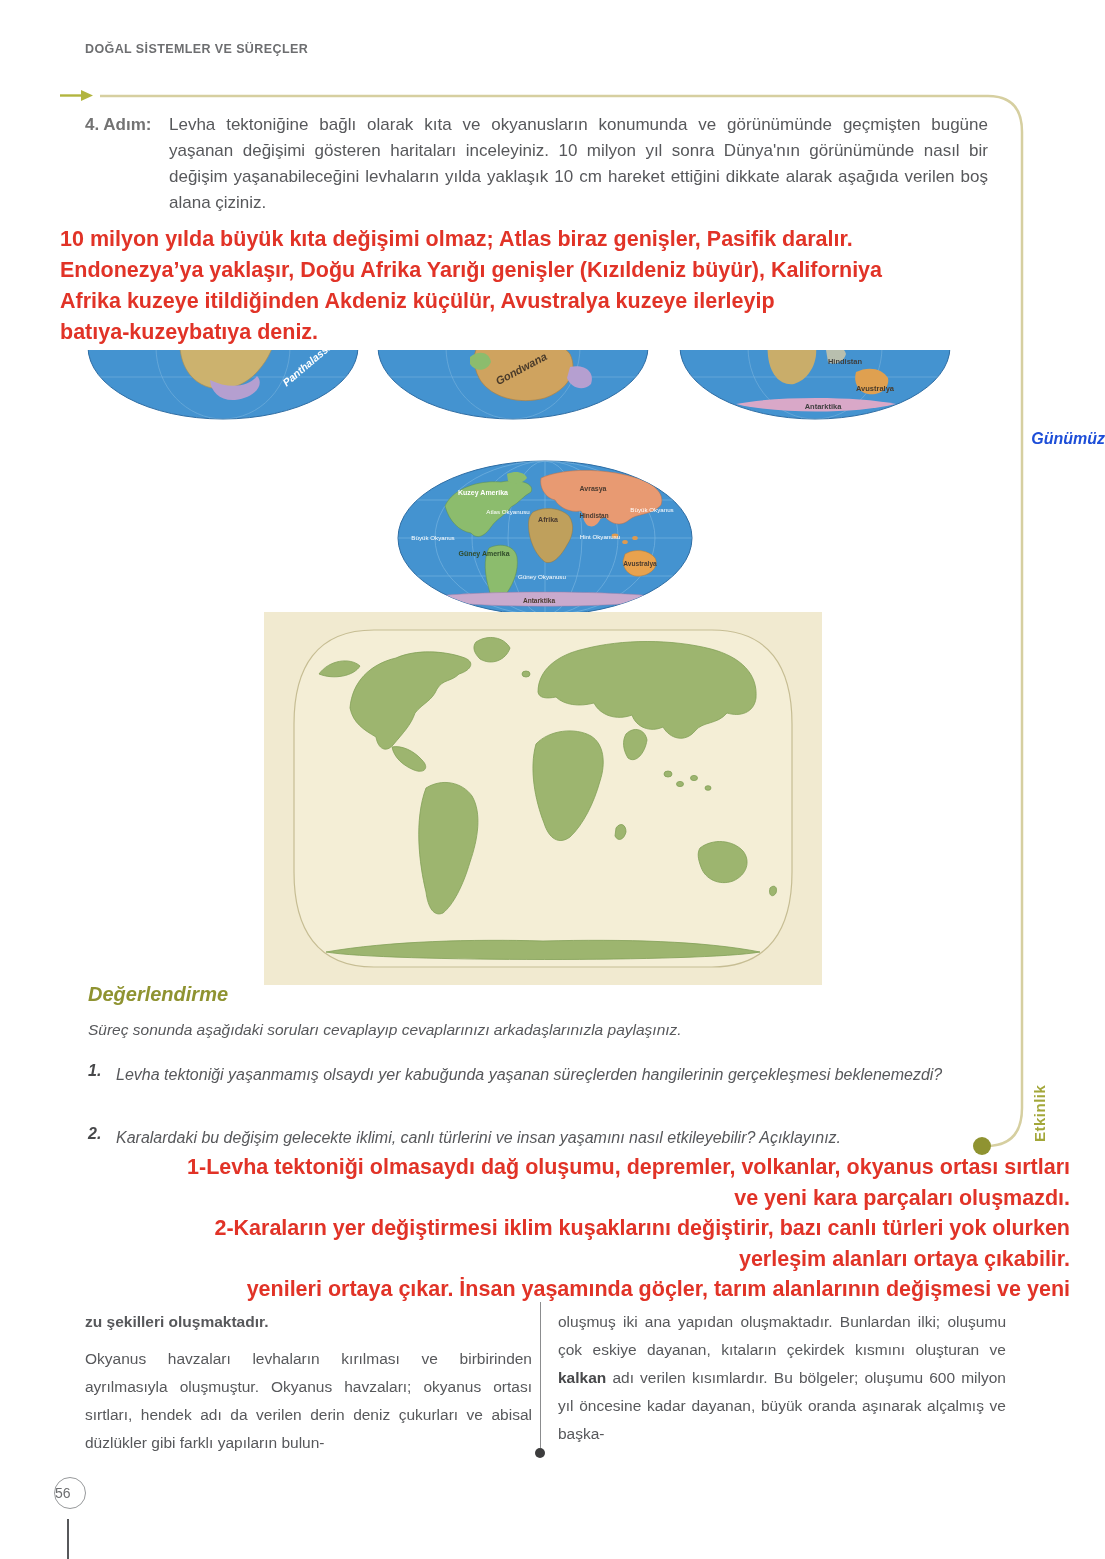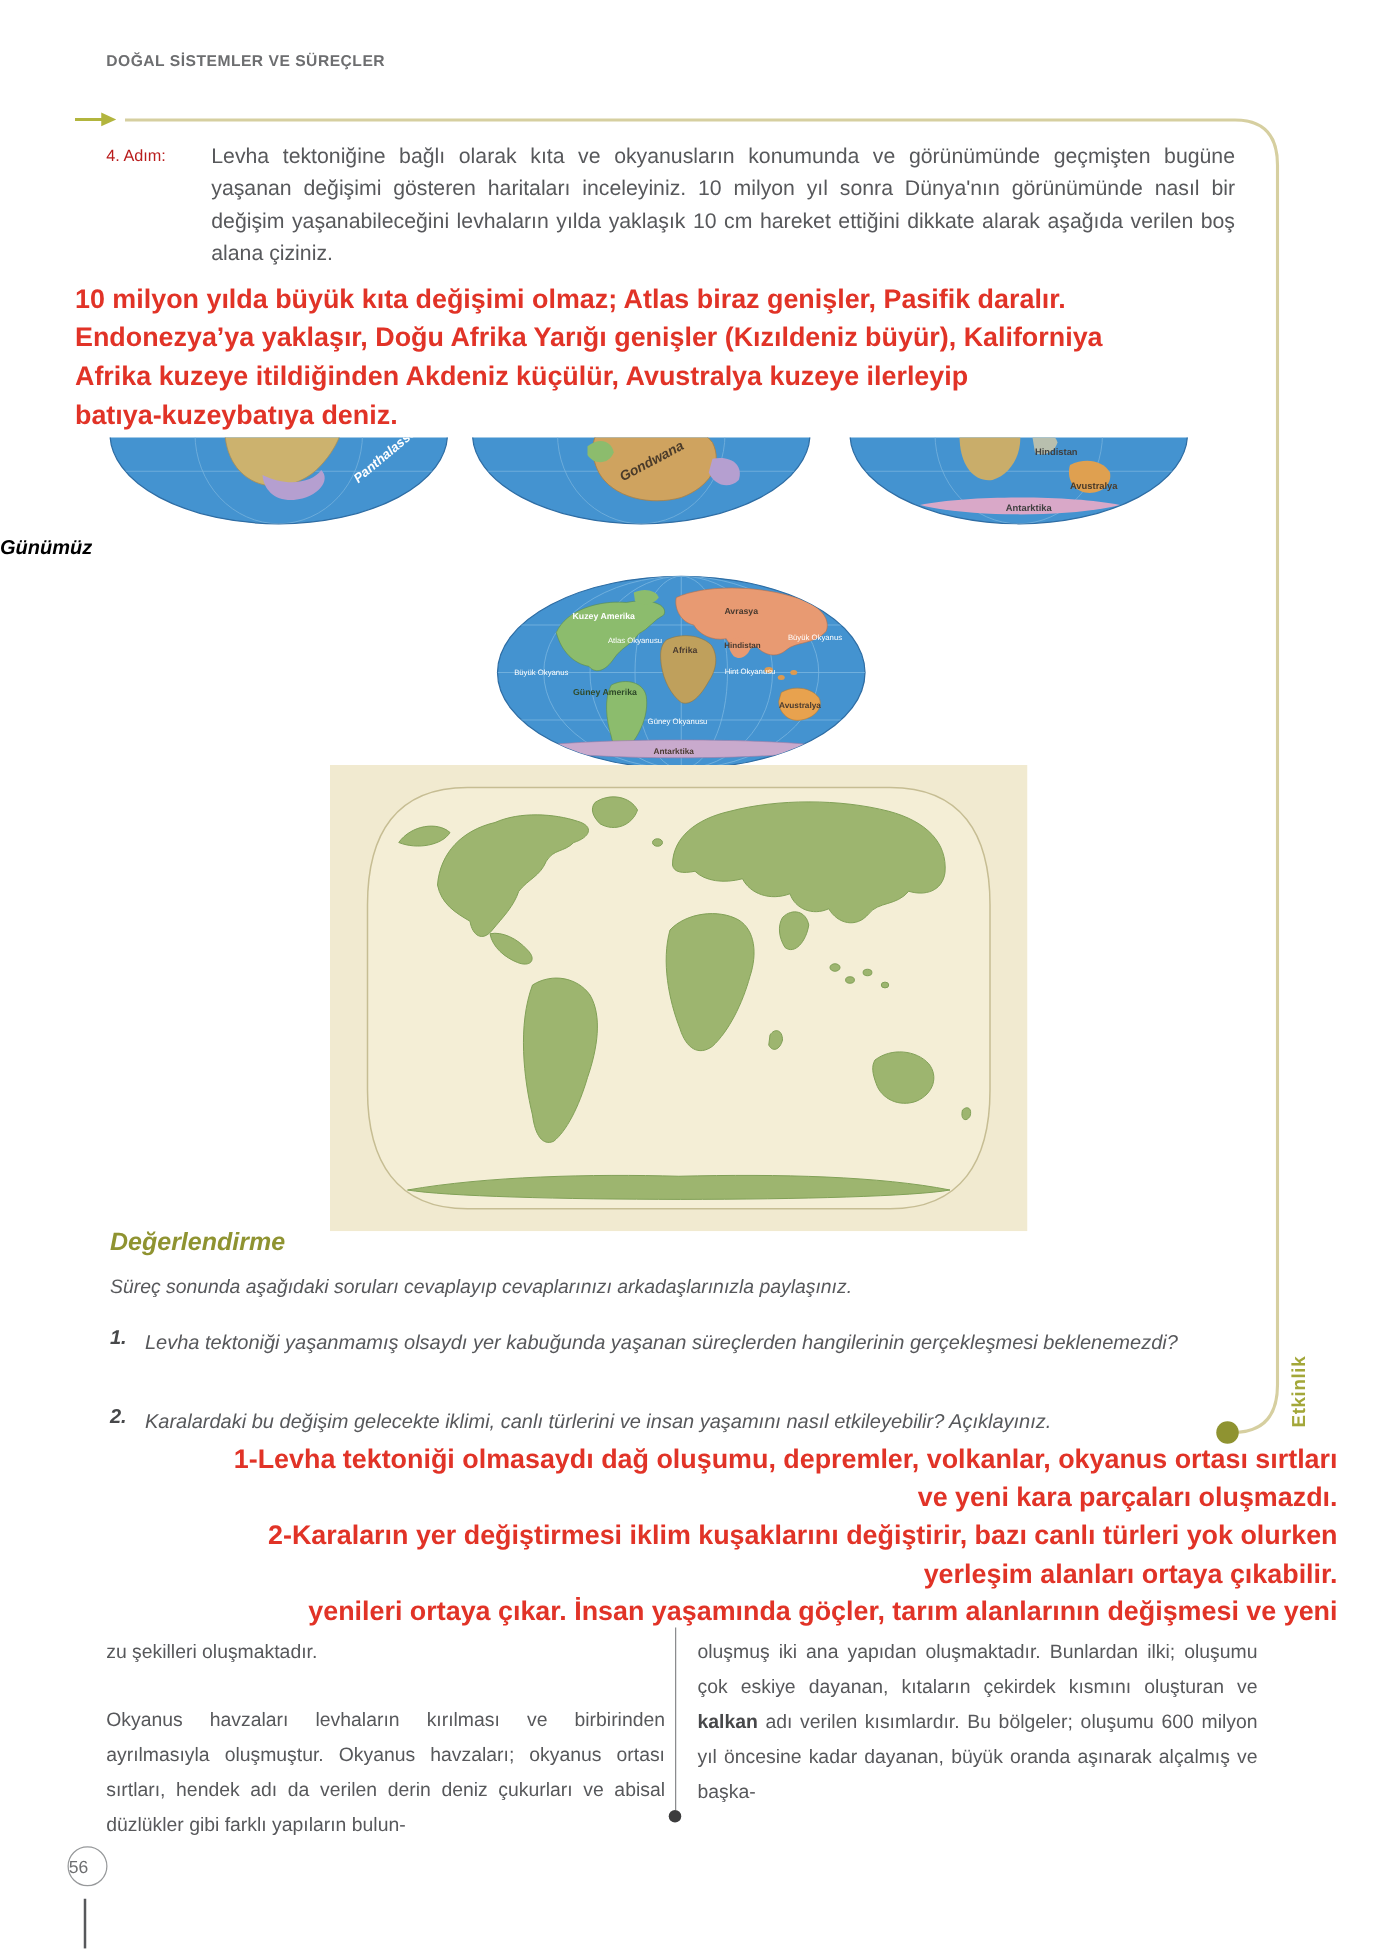--- a/index.html
+++ b/index.html
@@ -5,44 +5,44 @@
   html,body{margin:0;padding:0;background:#ffffff;}
   #canvas{position:relative;width:1105px;height:1559px;margin:0 auto;background:#ffffff;overflow:hidden;
           font-family:"Liberation Sans", sans-serif;color:#57585b;}
   .abs{position:absolute;}
   .hdr{left:85px;top:42px;font-size:12.5px;font-weight:bold;letter-spacing:.4px;color:#6d6e70;}
   .arrow-svg{left:60px;top:88px;}
   .border-svg{left:0;top:0;pointer-events:none;}
   .etkinlik{left:1031px;top:1142px;transform:rotate(-90deg);transform-origin:0 0;
             color:#a3a739;font-weight:bold;font-size:15px;letter-spacing:.5px;}
   .step{left:85px;top:112px;width:903px;display:flex;}
-  .step .lbl{width:84px;flex:none;font-weight:normal;font-size:13px;line-height:26px;color:#b91c1c;}
+  .step .lbl{width:84px;flex:none;font-weight:bold;font-size:17px;line-height:26px;color:#737373;}
   .step .txt{flex:1;font-size:17px;line-height:26px;text-align:justify;color:#57585b;}
   .red-block{color:#e13327;font-weight:bold;}
   .red-top{left:60px;top:224px;width:990px;}
   .red-top div{font-size:21.5px;line-height:31px;white-space:nowrap;}
   .red-bottom{left:60px;top:1152px;width:1010px;}
   .red-bottom div{font-size:21.5px;line-height:30.5px;white-space:nowrap;text-align:right;}
   .map-clip{top:350px;height:74px;overflow:hidden;position:absolute;}
   .map-clip svg{position:absolute;top:-78px;left:0;}
-  .today-title{left:0;right:0;top:430px;text-align:left;font-weight:bold;font-style:italic;
-               font-size:16px;color:#000000;}
+  .today-title{left:0;right:0;top:430px;text-align:right;font-weight:bold;font-style:italic;
+               font-size:16px;color:#1d4ed8;}
   .today-map{left:395px;top:458px;}
   .draw-area{left:264px;top:612px;}
   .eval-h{left:88px;top:983px;font-size:20px;font-weight:bold;font-style:italic;color:#8f9331;}
   .eval-intro{left:88px;top:1021px;width:900px;font-size:15.5px;font-style:italic;color:#57585b;}
   .q{left:88px;display:flex;width:905px;}
   .q .num{width:28px;flex:none;font-weight:bold;font-size:16px;color:#47484a;font-style:italic;}
   .q .qt{flex:1;font-size:16px;font-style:italic;line-height:25px;color:#57585b;max-width:860px;}
   .q1{top:1062px;}
   .q2{top:1125px;}
   .col{top:1308px;font-size:15.5px;line-height:28px;text-align:justify;color:#57585b;}
   .col-left{left:85px;width:447px;}
   .col-right{left:558px;width:448px;}
-  .frag{margin-bottom:27px;}
+  .frag{margin-bottom:9px;font-weight:bold;}
   .divider{left:540px;top:1302px;width:1px;height:146px;background:#8b8c8e;}
   .divider-dot{left:535px;top:1448px;width:10px;height:10px;border-radius:50%;background:#3c3c3d;}
   .pnum{left:54px;top:1477px;width:30px;height:30px;border:1.6px solid #97999b;border-radius:50%;
         text-align:left;line-height:30px;font-size:14px;color:#6d6e70;}
   .ptick{left:67px;top:1519px;width:1.5px;height:40px;background:#57585b;}
   b.kw{font-weight:bold;color:#47484a;}
   svg text{font-family:"Liberation Sans", sans-serif;}
 </style>
 </head>
 <body>

